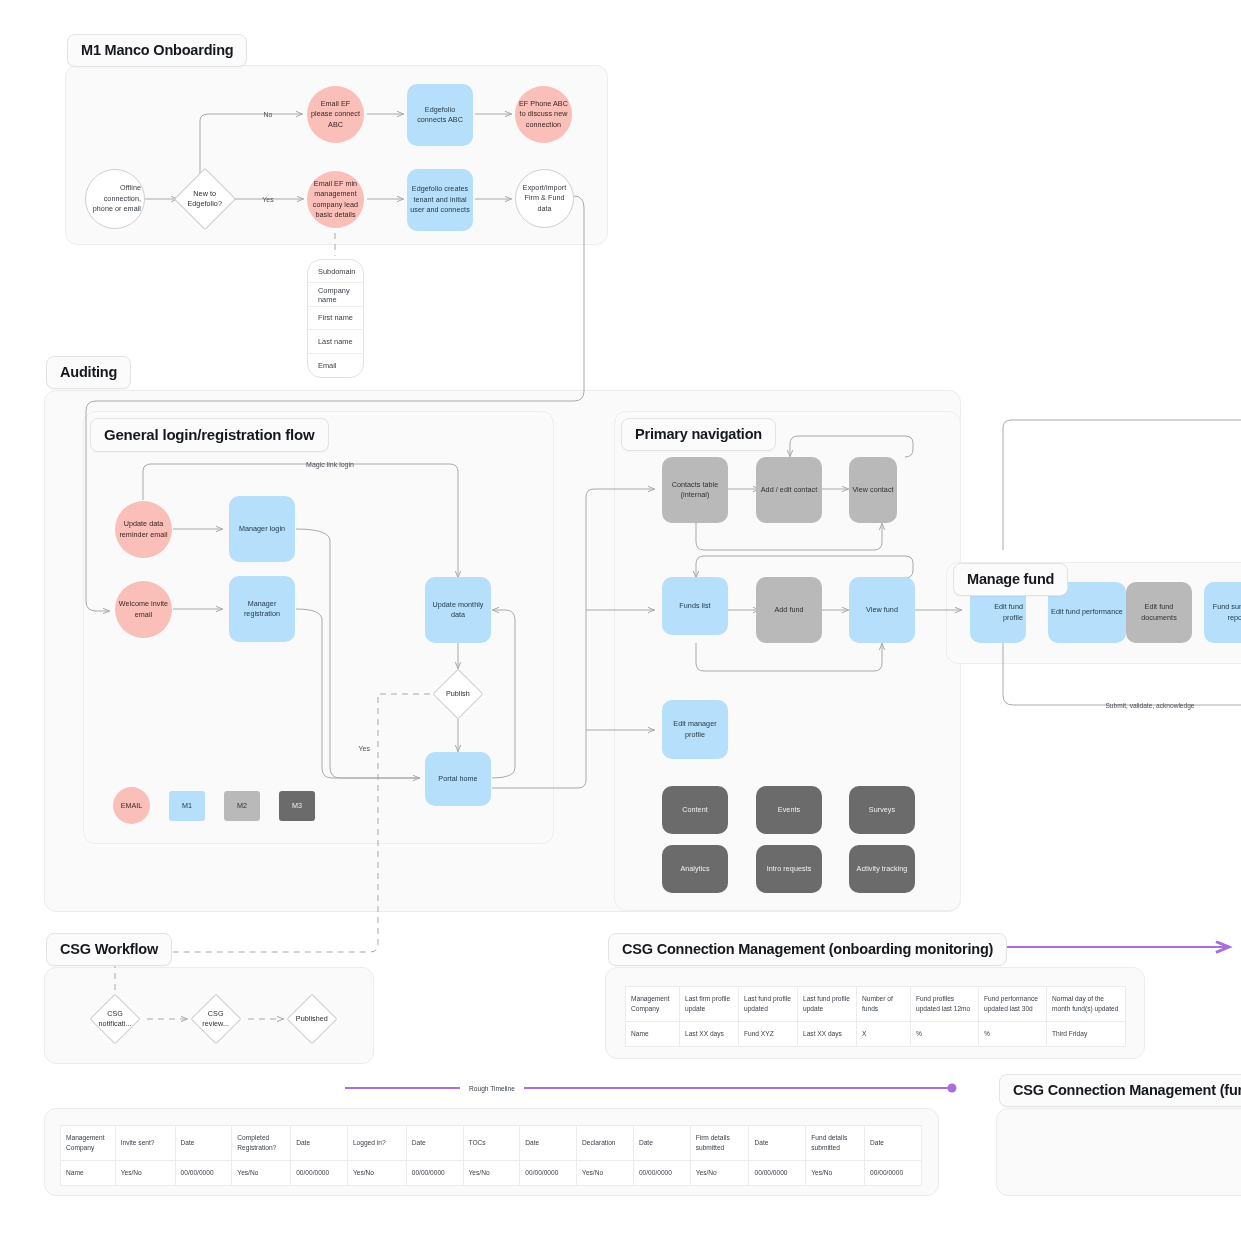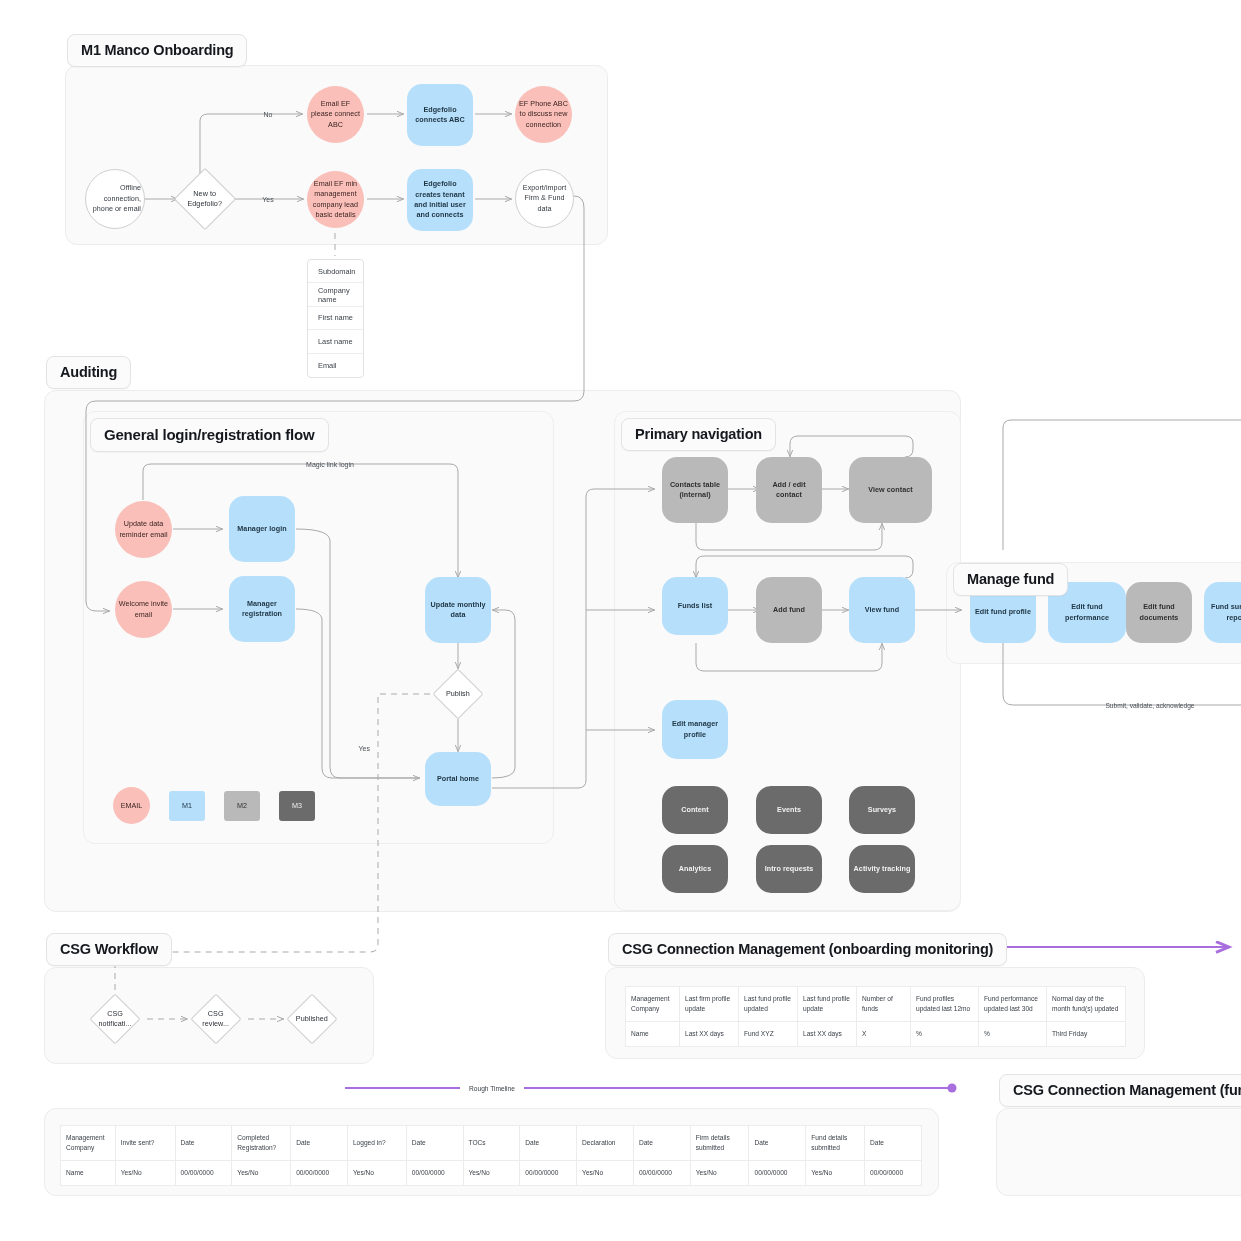--- a/index.html
+++ b/index.html
@@ -42,36 +42,36 @@
   .node {
     position:absolute;
     display:flex; align-items:center; justify-content:center;
     text-align:center;
     font-size:7.2px;
     line-height:1.45;
     padding:3px;
     z-index:20;
     letter-spacing:0.05px;
   }
-  .node.rect  { border-radius:15px;font-weight:bold; }
+  .node.rect  { border-radius:10px; }
   .node.pink  { background:#f9bfb8; border-radius:50%; color:#3a2321; }
   .node.blue  { background:#b6dffb; color:#1d3442; }
   .node.gray  { background:#b9b9b9; color:#2f2f2f; }
   .node.dark  { background:#6b6b6b; color:#f2f2f2; }
   .node.circle{ border-radius:50%; background:#ffffff; border:1px solid #cfcfcf; color:#33383f;}
   .node.diamond {
     background:#ffffff; border:1px solid #cfcfcf;
     transform:rotate(45deg); border-radius:2px;
   }
   .node.diamond > span { transform:rotate(-45deg); display:block; }
 
   
   .fieldstack {
     position:absolute; z-index:20;
-    border:1px solid #e2e2e2; border-radius:4px;
+    border:1px solid #e2e2e2; border-radius:14px;
     background:#ffffff; overflow:hidden;
   }
   .fieldstack .f {
     height:23.4px; display:flex; align-items:center;
     padding-left:10px; font-size:7.4px; color:#3b4048;
     border-bottom:1px solid #ededed;
   }
   .fieldstack .f:last-child { border-bottom:none; }
 
   
@@ -268,21 +268,21 @@
     <div class="sw em">EMAIL</div>
     <div class="sw m1">M1</div>
     <div class="sw m2">M2</div>
     <div class="sw m3">M3</div>
   </div>
 
   <div class="node rect gray" style="left:662px; top:457px; width:66px; height:66px;">Contacts table (internal)</div>
 
   <div class="node rect gray" style="left:756px; top:457px; width:66px; height:66px;">Add / edit contact</div>
 
-  <div class="node rect gray" style="left:849px; top:457px; width:83px; height:66px;">View contact</div>
+  <div class="node rect gray" style="left:849px; top:457px; width:48px; height:66px;">View contact</div>
 
   <div class="node rect blue" style="left:662px; top:577px; width:66px; height:58px;">Funds list</div>
 
   <div class="node rect gray" style="left:756px; top:577px; width:66px; height:66px;">Add fund</div>
 
   <div class="node rect blue" style="left:849px; top:577px; width:66px; height:66px;">View fund</div>
 
   <div class="node rect blue" style="left:662px; top:700px; width:66px; height:59px;">Edit manager profile</div>
 
   <div class="node rect dark" style="left:662px; top:786px; width:66px; height:48px;">Content</div>
@@ -290,21 +290,21 @@
   <div class="node rect dark" style="left:756px; top:786px; width:66px; height:48px;">Events</div>
 
   <div class="node rect dark" style="left:849px; top:786px; width:66px; height:48px;">Surveys</div>
 
   <div class="node rect dark" style="left:662px; top:845px; width:66px; height:48px;">Analytics</div>
 
   <div class="node rect dark" style="left:756px; top:845px; width:66px; height:48px;">Intro requests</div>
 
   <div class="node rect dark" style="left:849px; top:845px; width:66px; height:48px;">Activity tracking</div>
 
-  <div class="node rect blue" style="left:970px; top:582px; width:66px; height:61px;">Edit fund profile</div>
+  <div class="node rect blue" style="left:970px; top:582px; width:56px; height:61px;text-align:right;">Edit fund profile</div>
 
   <div class="node rect blue" style="left:1048px; top:582px; width:78px; height:61px;">Edit fund performance</div>
 
   <div class="node rect gray" style="left:1126px; top:582px; width:66px; height:61px;">Edit fund documents</div>
 
   <div class="node rect blue" style="left:1204px; top:582px; width:66px; height:61px;">Fund summary report</div>
 
   <div class="node diamond" style="left:97px; top:1001px; width:36px; height:36px;">
     <span style="width:52px;">CSG notificati...</span>
   </div>

